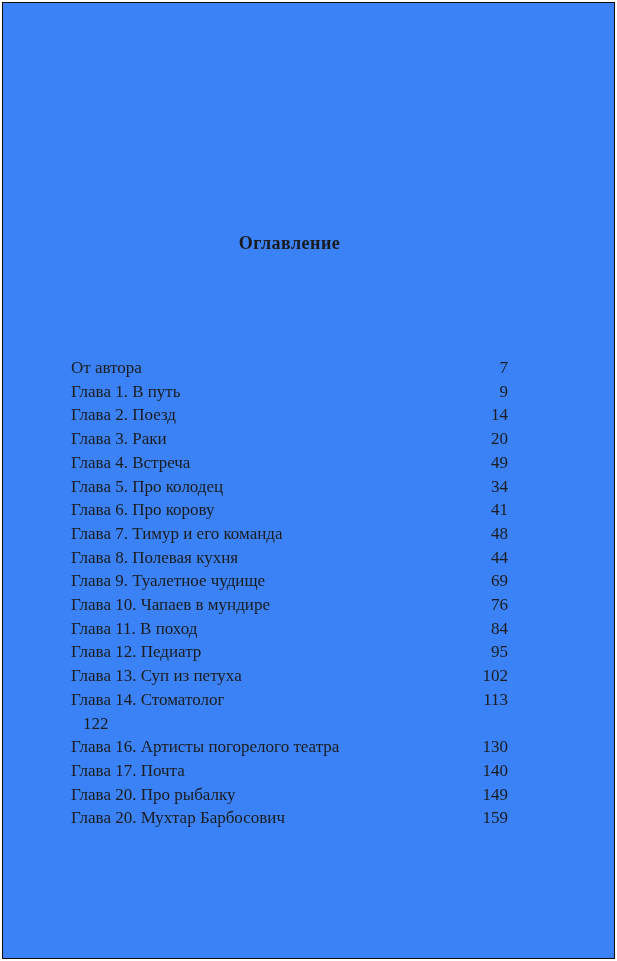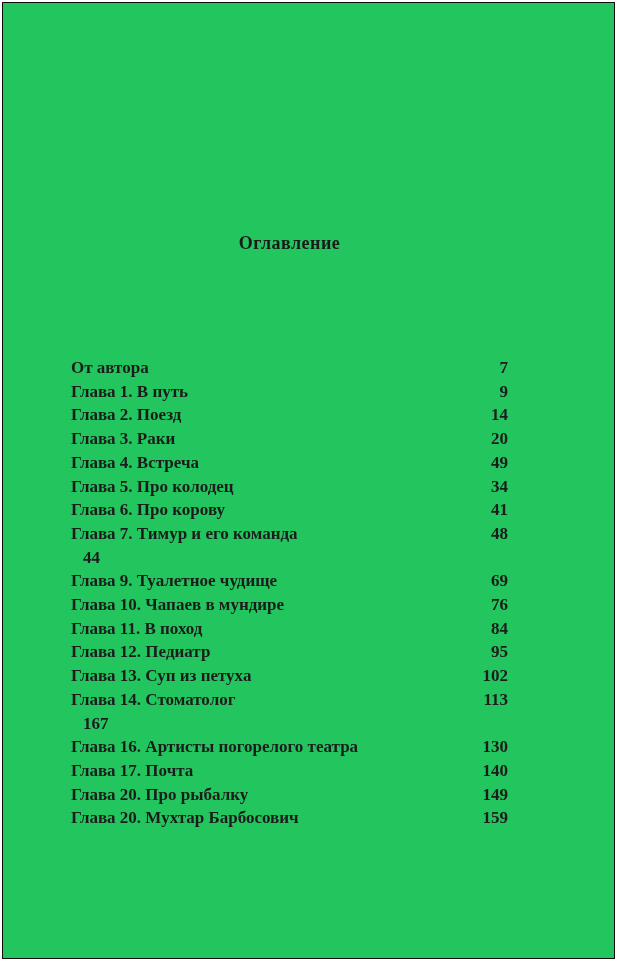--- a/index.html
+++ b/index.html
@@ -9,21 +9,21 @@
     width: 617px;
     height: 961px;
     font-family: "Liberation Serif", "DejaVu Serif", serif;
   }
   .page {
     position: absolute;
     left: 2px;
     top: 2px;
     right: 2px;
     bottom: 2px;
-    background: #22c55e;
+    background: #3b82f6;
     border: 1.5px solid #0d0d0d;
     box-sizing: border-box;
   }
   .toc-title {
     position: absolute;
     top: 230px;
     left: 68px;
     width: 437px;
     text-align: center;
     font-size: 18px;
@@ -36,21 +36,21 @@
     position: absolute;
     top: 353px;
     left: 68px;
     width: 437px;
   }
   .toc-row {
     display: flex;
     justify-content: space-between;
     align-items: baseline;
     font-size: 17px;
-    font-weight: bold;
+    font-weight: normal;
     color: #1c1c1c;
     line-height: 23.7px;
     white-space: nowrap;
   }
   .toc-label {
     text-align: left;
   }
   .toc-page {
     text-align: right;
     padding-left: 12px;
@@ -91,20 +91,21 @@
     </div>
     <div class="toc-row">
       <span class="toc-label">Глава 6. Про корову</span>
       <span class="toc-page">41</span>
     </div>
     <div class="toc-row">
       <span class="toc-label">Глава 7. Тимур и его команда</span>
       <span class="toc-page">48</span>
     </div>
     <div class="toc-row">
+      <span class="toc-label">Глава 8. Полевая кухня</span>
       <span class="toc-page">44</span>
     </div>
     <div class="toc-row">
       <span class="toc-label">Глава 9. Туалетное чудище</span>
       <span class="toc-page">69</span>
     </div>
     <div class="toc-row">
       <span class="toc-label">Глава 10. Чапаев в мундире</span>
       <span class="toc-page">76</span>
     </div>
@@ -118,21 +119,21 @@
     </div>
     <div class="toc-row">
       <span class="toc-label">Глава 13. Суп из петуха</span>
       <span class="toc-page">102</span>
     </div>
     <div class="toc-row">
       <span class="toc-label">Глава 14. Стоматолог</span>
       <span class="toc-page">113</span>
     </div>
     <div class="toc-row">
-      <span class="toc-page">167</span>
+      <span class="toc-page">122</span>
     </div>
     <div class="toc-row">
       <span class="toc-label">Глава 16. Артисты погорелого театра</span>
       <span class="toc-page">130</span>
     </div>
     <div class="toc-row">
       <span class="toc-label">Глава 17. Почта</span>
       <span class="toc-page">140</span>
     </div>
     <div class="toc-row">

